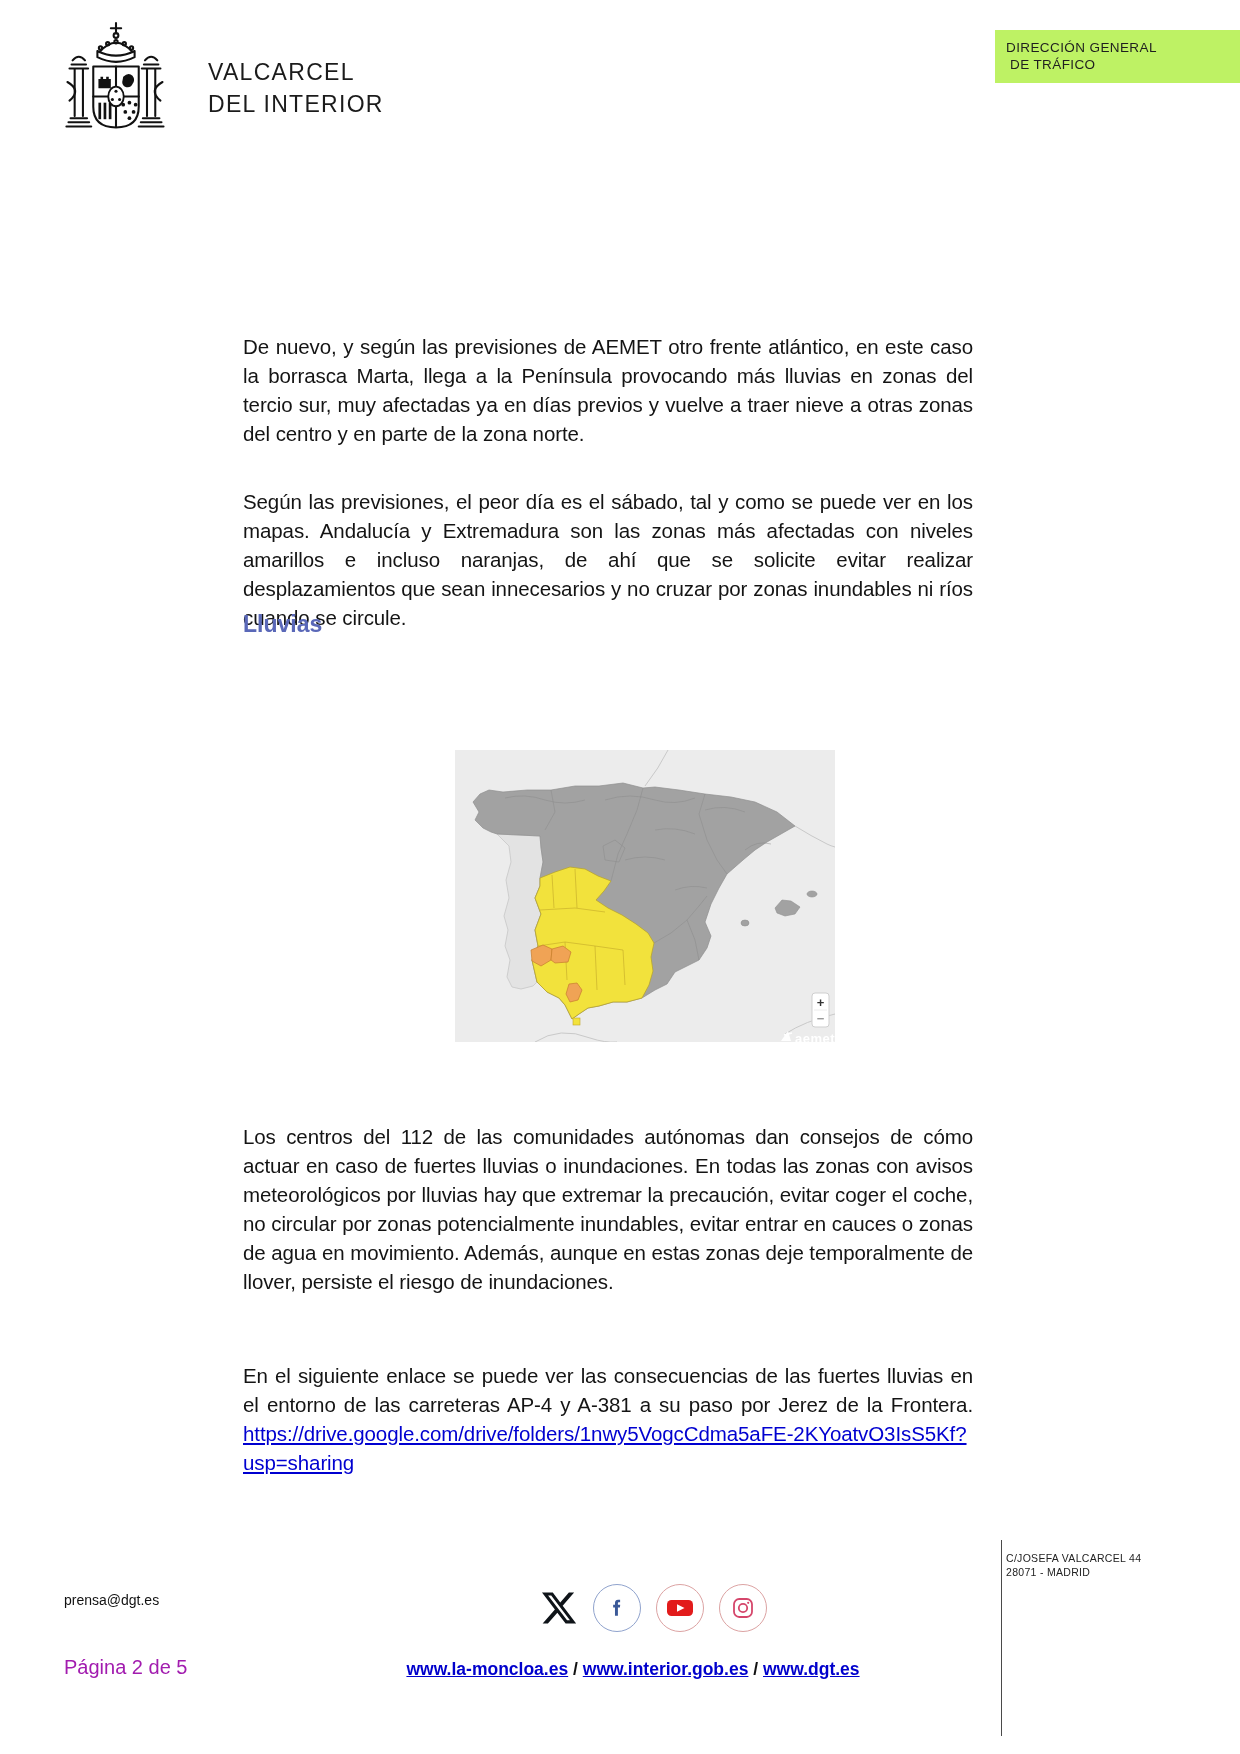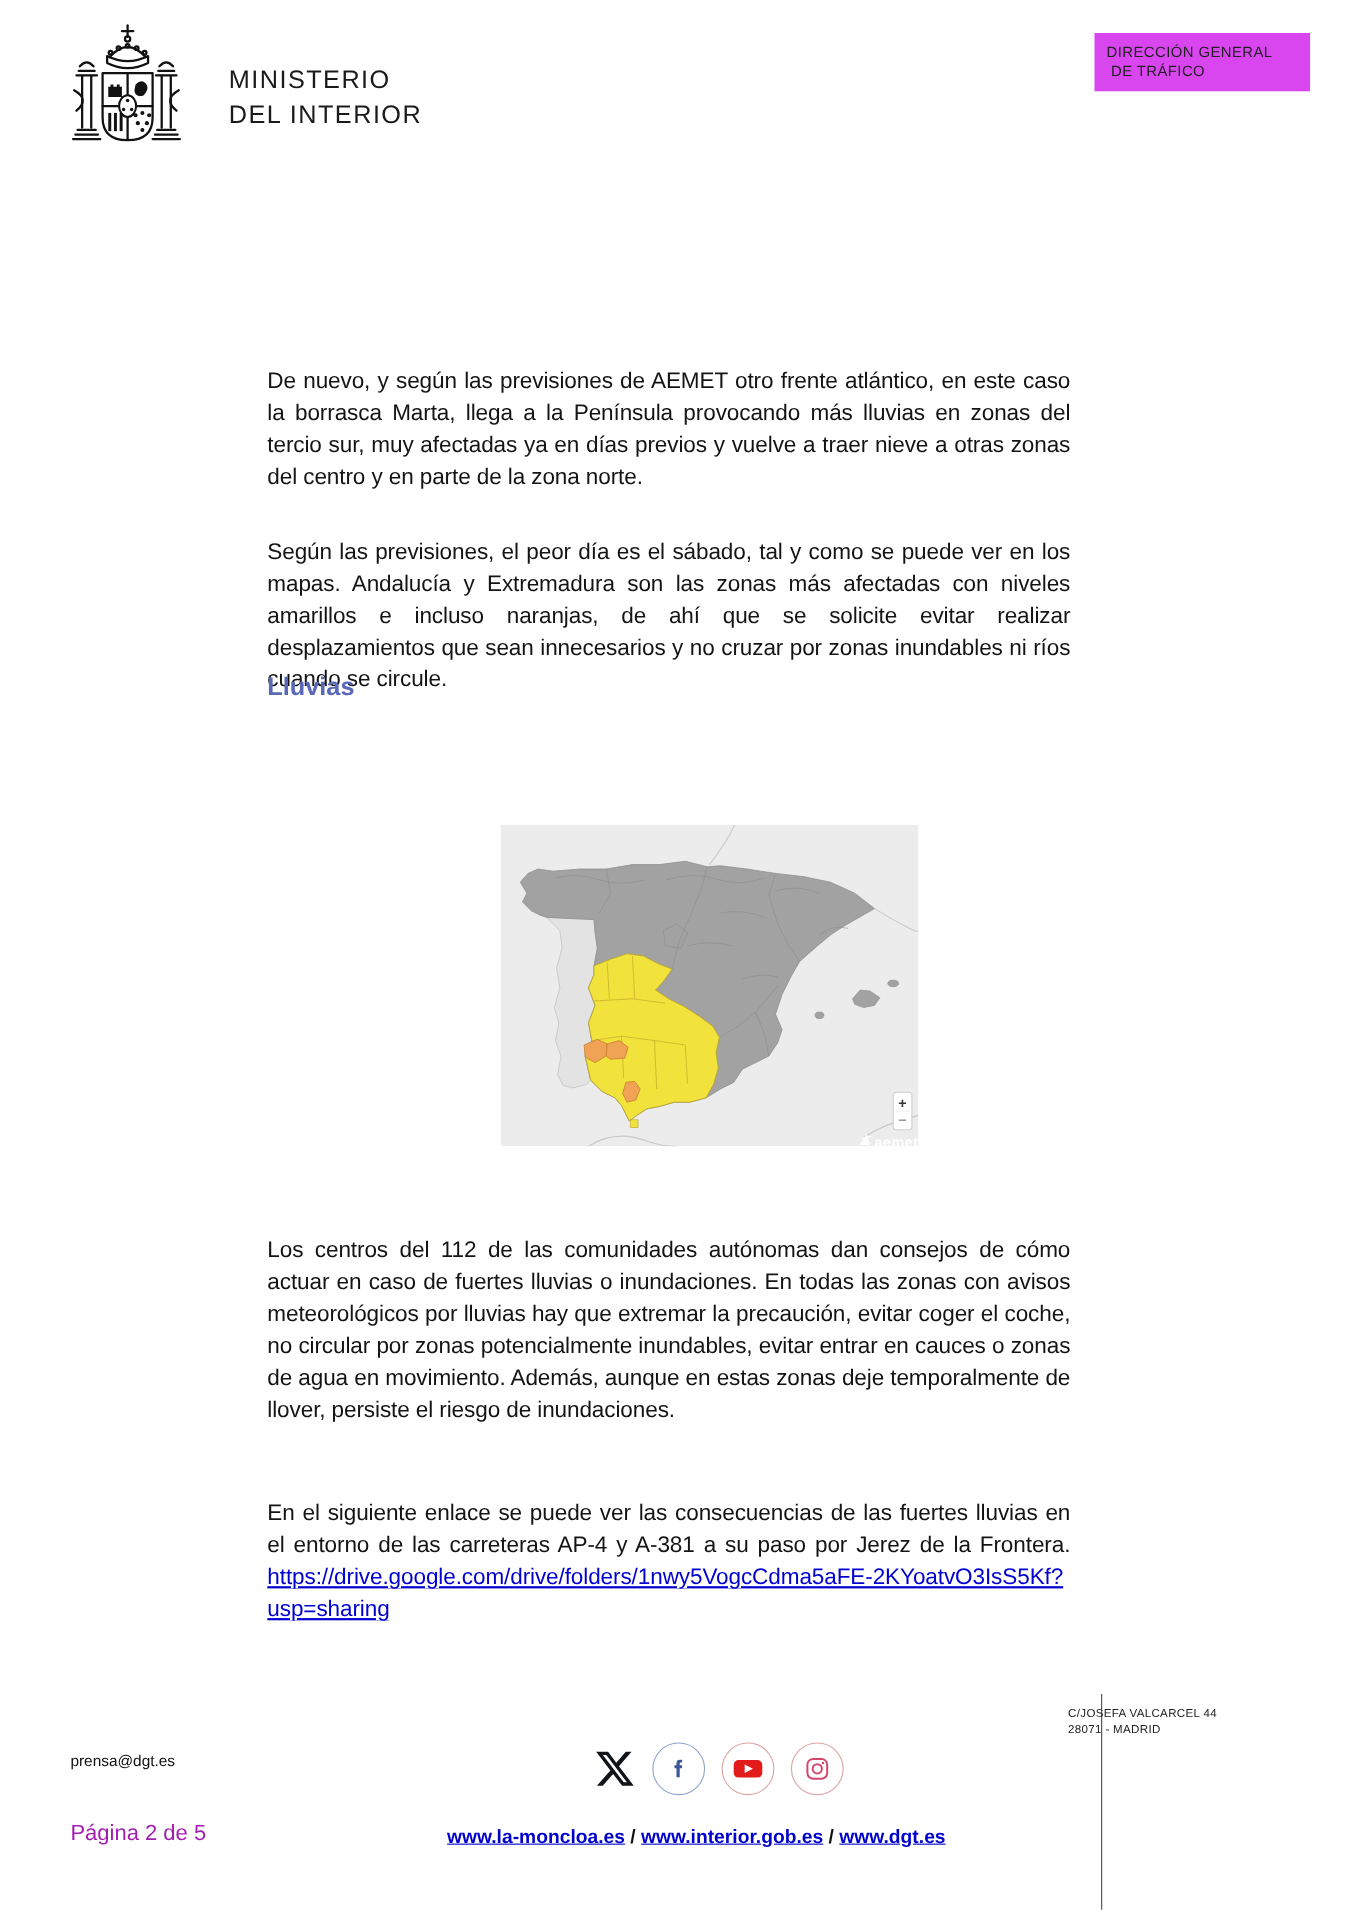--- a/index.html
+++ b/index.html
@@ -5,21 +5,21 @@
   html,body{margin:0;padding:0;background:#888;}
   #page{
     position:relative;width:1240px;height:1754px;margin:0 auto;
     background:#ffffff;overflow:hidden;
     font-family:"Liberation Sans",sans-serif;color:#161616;
   }
   
   .logo{position:absolute;left:58px;top:20px;width:116px;height:124px;}
   .ministry{position:absolute;left:208px;top:56px;font-size:23px;letter-spacing:1.3px;
     line-height:32px;color:#1b1b1b;}
-  .dept-box{position:absolute;left:995px;top:30px;width:196px;height:53px;background:#d946ef;
+  .dept-box{position:absolute;left:995px;top:30px;width:245px;height:53px;background:#bef264;
     box-sizing:border-box;padding:9px 0 0 11px;font-size:13.5px;line-height:17px;
     letter-spacing:.4px;color:#1f1f1f;}
   .dept-box .l2{padding-left:4px;}
   
   .para{position:absolute;left:243px;width:730px;font-size:20.5px;line-height:29px;
     text-align:justify;letter-spacing:-.1px;color:#141414;}
   #p1{top:166px}#p2{top:311px}#p3{top:466px}#p4{top:1101px}#p5{top:1340px}
   .section-heading{position:absolute;left:243px;top:611px;width:780px;text-align:left;
     font-size:23px;font-weight:bold;color:#5a68b8;}
   a.doclink, .doclink{color:#0000d0;text-decoration:underline;overflow-wrap:break-word;}
@@ -29,21 +29,21 @@
   
   .email{position:absolute;left:64px;top:1592px;font-size:14px;color:#111;}
   .pagenum{position:absolute;left:64px;top:1656px;font-size:20px;color:#a21caf;}
   .social{position:absolute;left:540px;top:1584px;display:flex;align-items:center;gap:15px;}
   .circle{width:48px;height:48px;border-radius:50%;display:flex;align-items:center;
     justify-content:center;box-sizing:border-box;background:#fff;}
   .circle.fb{border:1px solid #90a3cd;}
   .circle.yt{border:1px solid #dca3a3;}
   .circle.ig{border:1px solid #dca3a3;}
   .divider{position:absolute;left:1001px;top:1540px;width:1px;height:196px;background:#4a4a4a;}
-  .address{position:absolute;left:971px;top:1551px;font-size:10.5px;line-height:14px;
+  .address{position:absolute;left:1006px;top:1551px;font-size:10.5px;line-height:14px;
     letter-spacing:.3px;color:#222;}
   .bottom-links{position:absolute;left:243px;top:1659px;width:780px;text-align:center;
     font-size:17.5px;font-weight:bold;}
   .bottom-links a{color:#0000cc;text-decoration:underline;}
   .sep{color:#111;white-space:pre;}
 </style>
 </head>
 <body>
 
 <div id="page">
@@ -99,21 +99,21 @@
       <ellipse cx="56" cy="74" rx="7.5" ry="9.5" fill="#fff" stroke="#111" stroke-width="1.8"></ellipse>
       <g fill="#111">
           <circle cx="56" cy="69" r="1.5"></circle>
           <circle cx="52.5" cy="77" r="1.5"></circle>
           <circle cx="59.5" cy="77" r="1.5"></circle>
         </g>
     </svg>
   </div>
 
   <div class="ministry">
-    <div>MINISTERIO</div>
+    <div>VALCARCEL</div>
     <div>DEL INTERIOR</div>
   </div>
 
   <div class="dept-box">
     <div class="l1">DIRECCIÓN GENERAL</div>
     <div class="l2">DE TRÁFICO</div>
   </div>
 
   <p class="para" id="p3">Según las previsiones, el peor día es el sábado, tal y como se puede ver en los mapas. Andalucía y Extremadura son las zonas más afectadas con niveles amarillos e incluso naranjas, de ahí que se solicite evitar realizar desplazamientos que sean innecesarios y no cruzar por zonas inundables ni ríos cuando se circule.</p>
   <p class="para" id="p2">De nuevo, y según las previsiones de AEMET otro frente atlántico, en este caso la borrasca Marta, llega a la Península provocando más lluvias en zonas del tercio sur, muy afectadas ya en días previos y vuelve a traer nieve a otras zonas del centro y en parte de la zona norte.</p>

